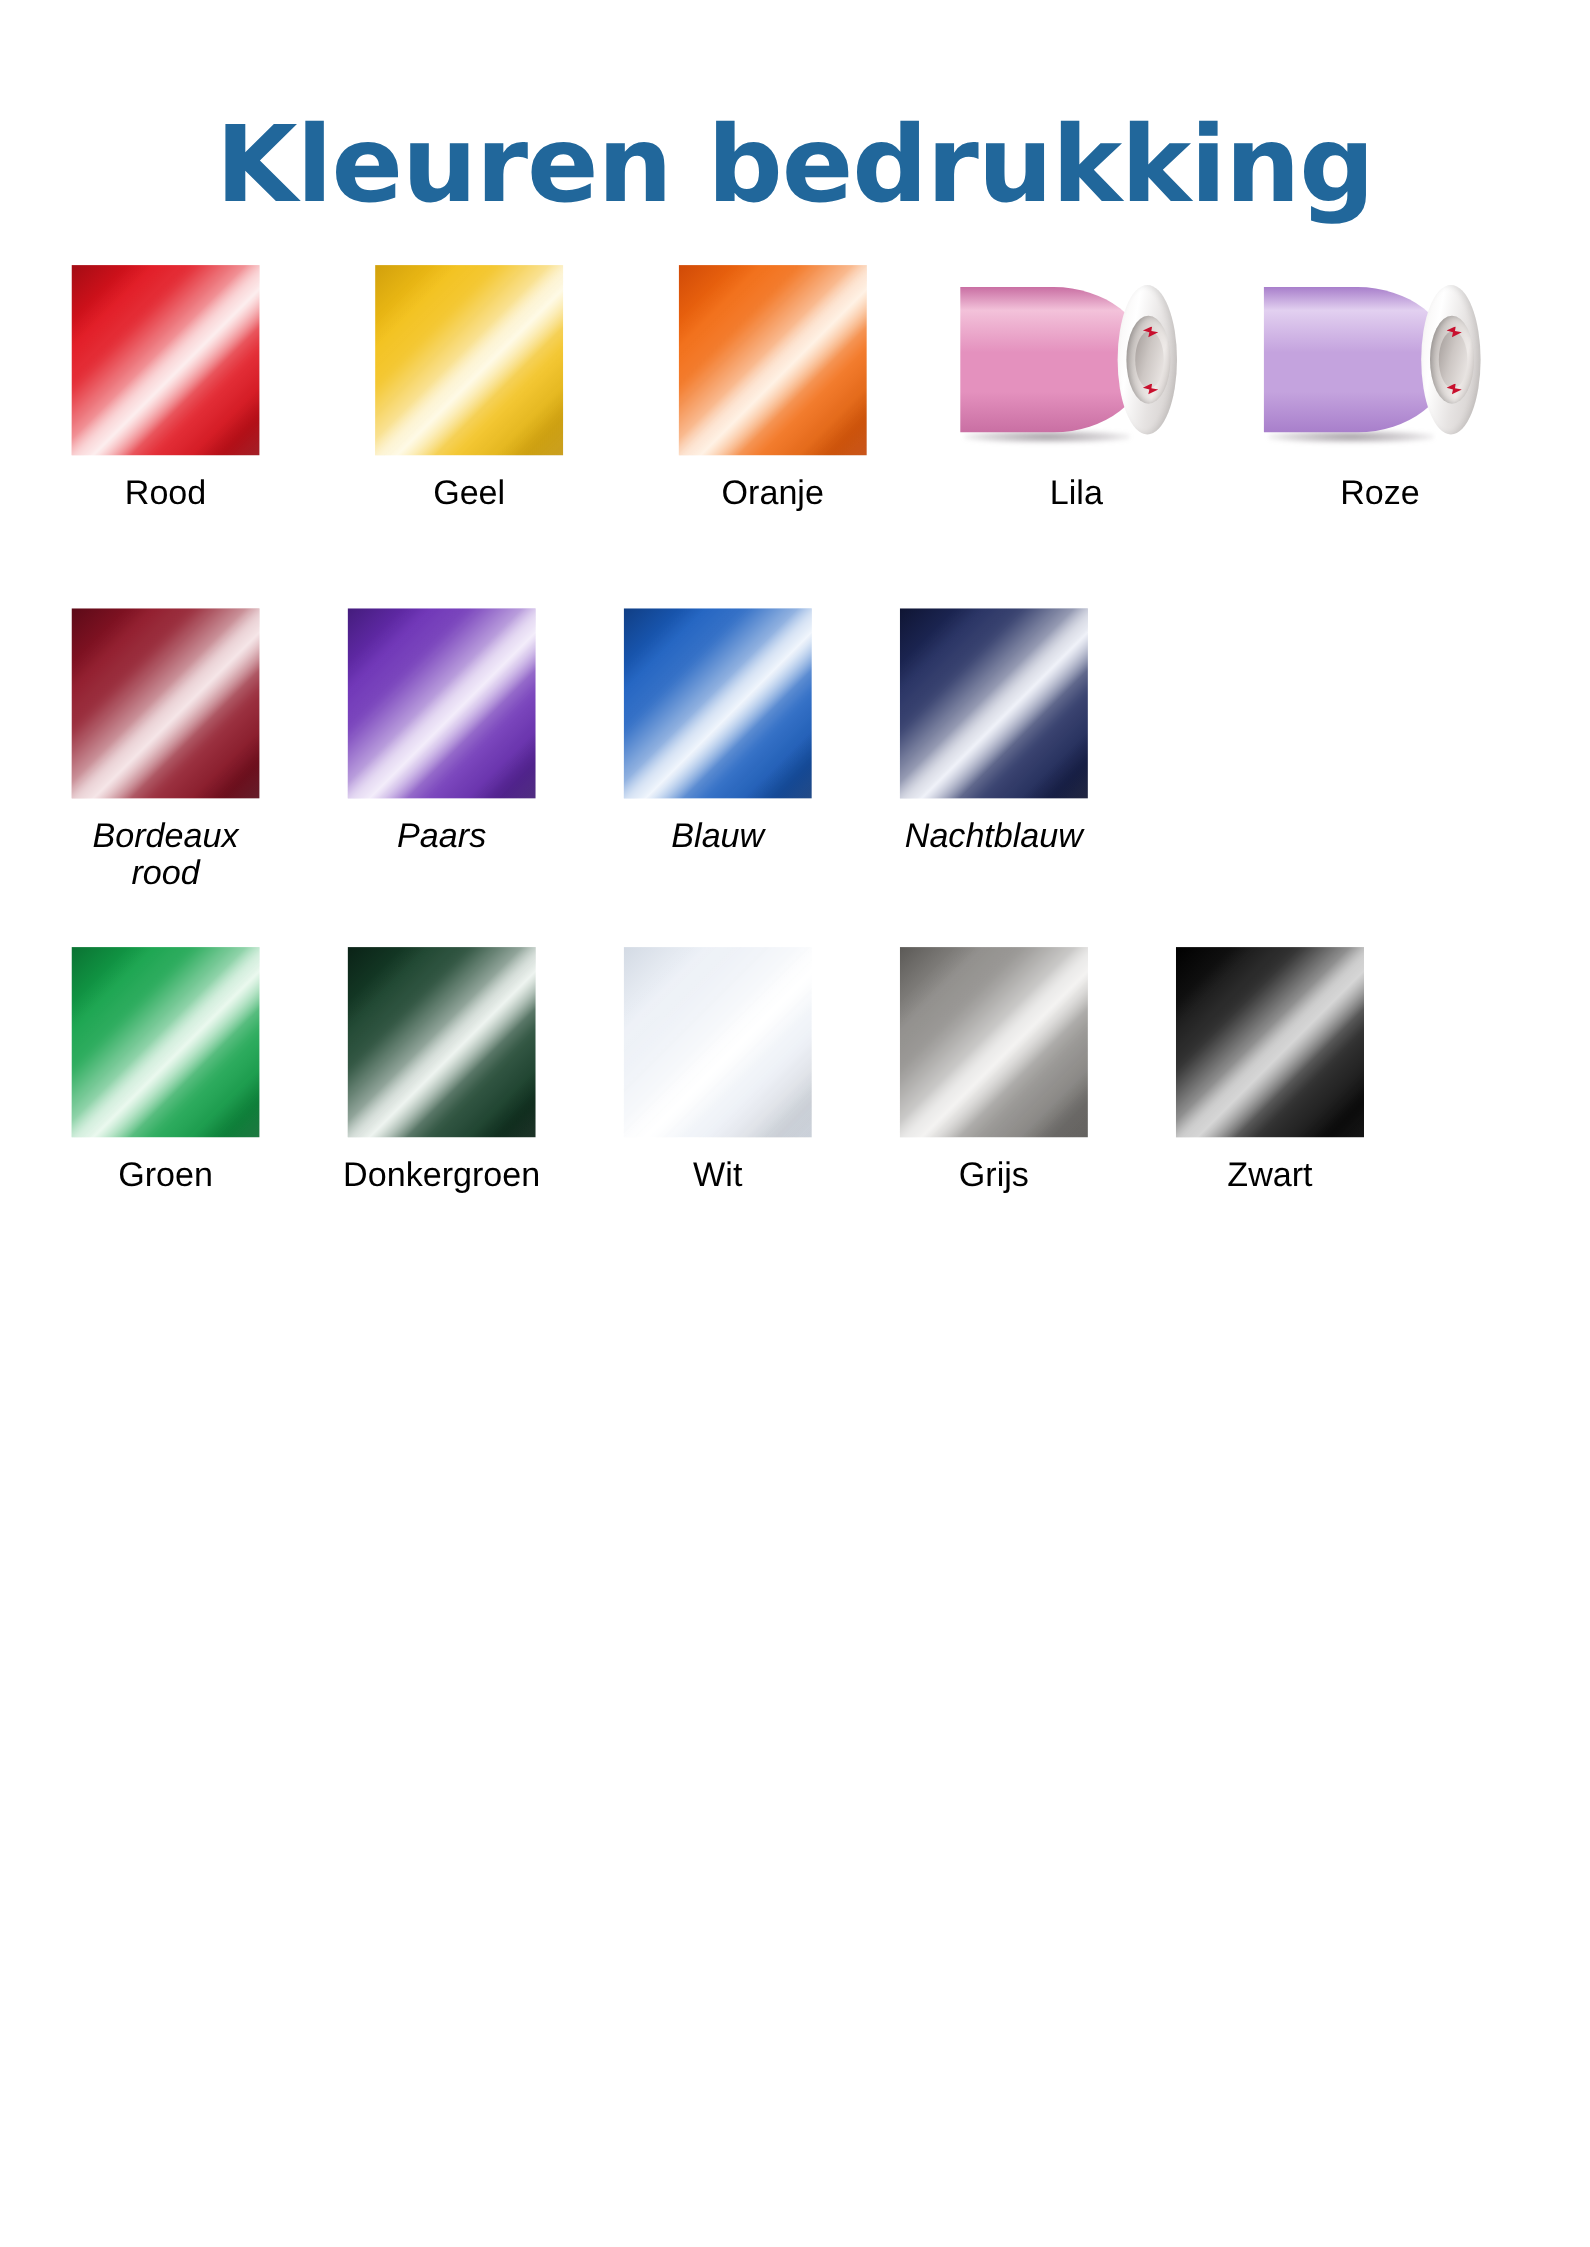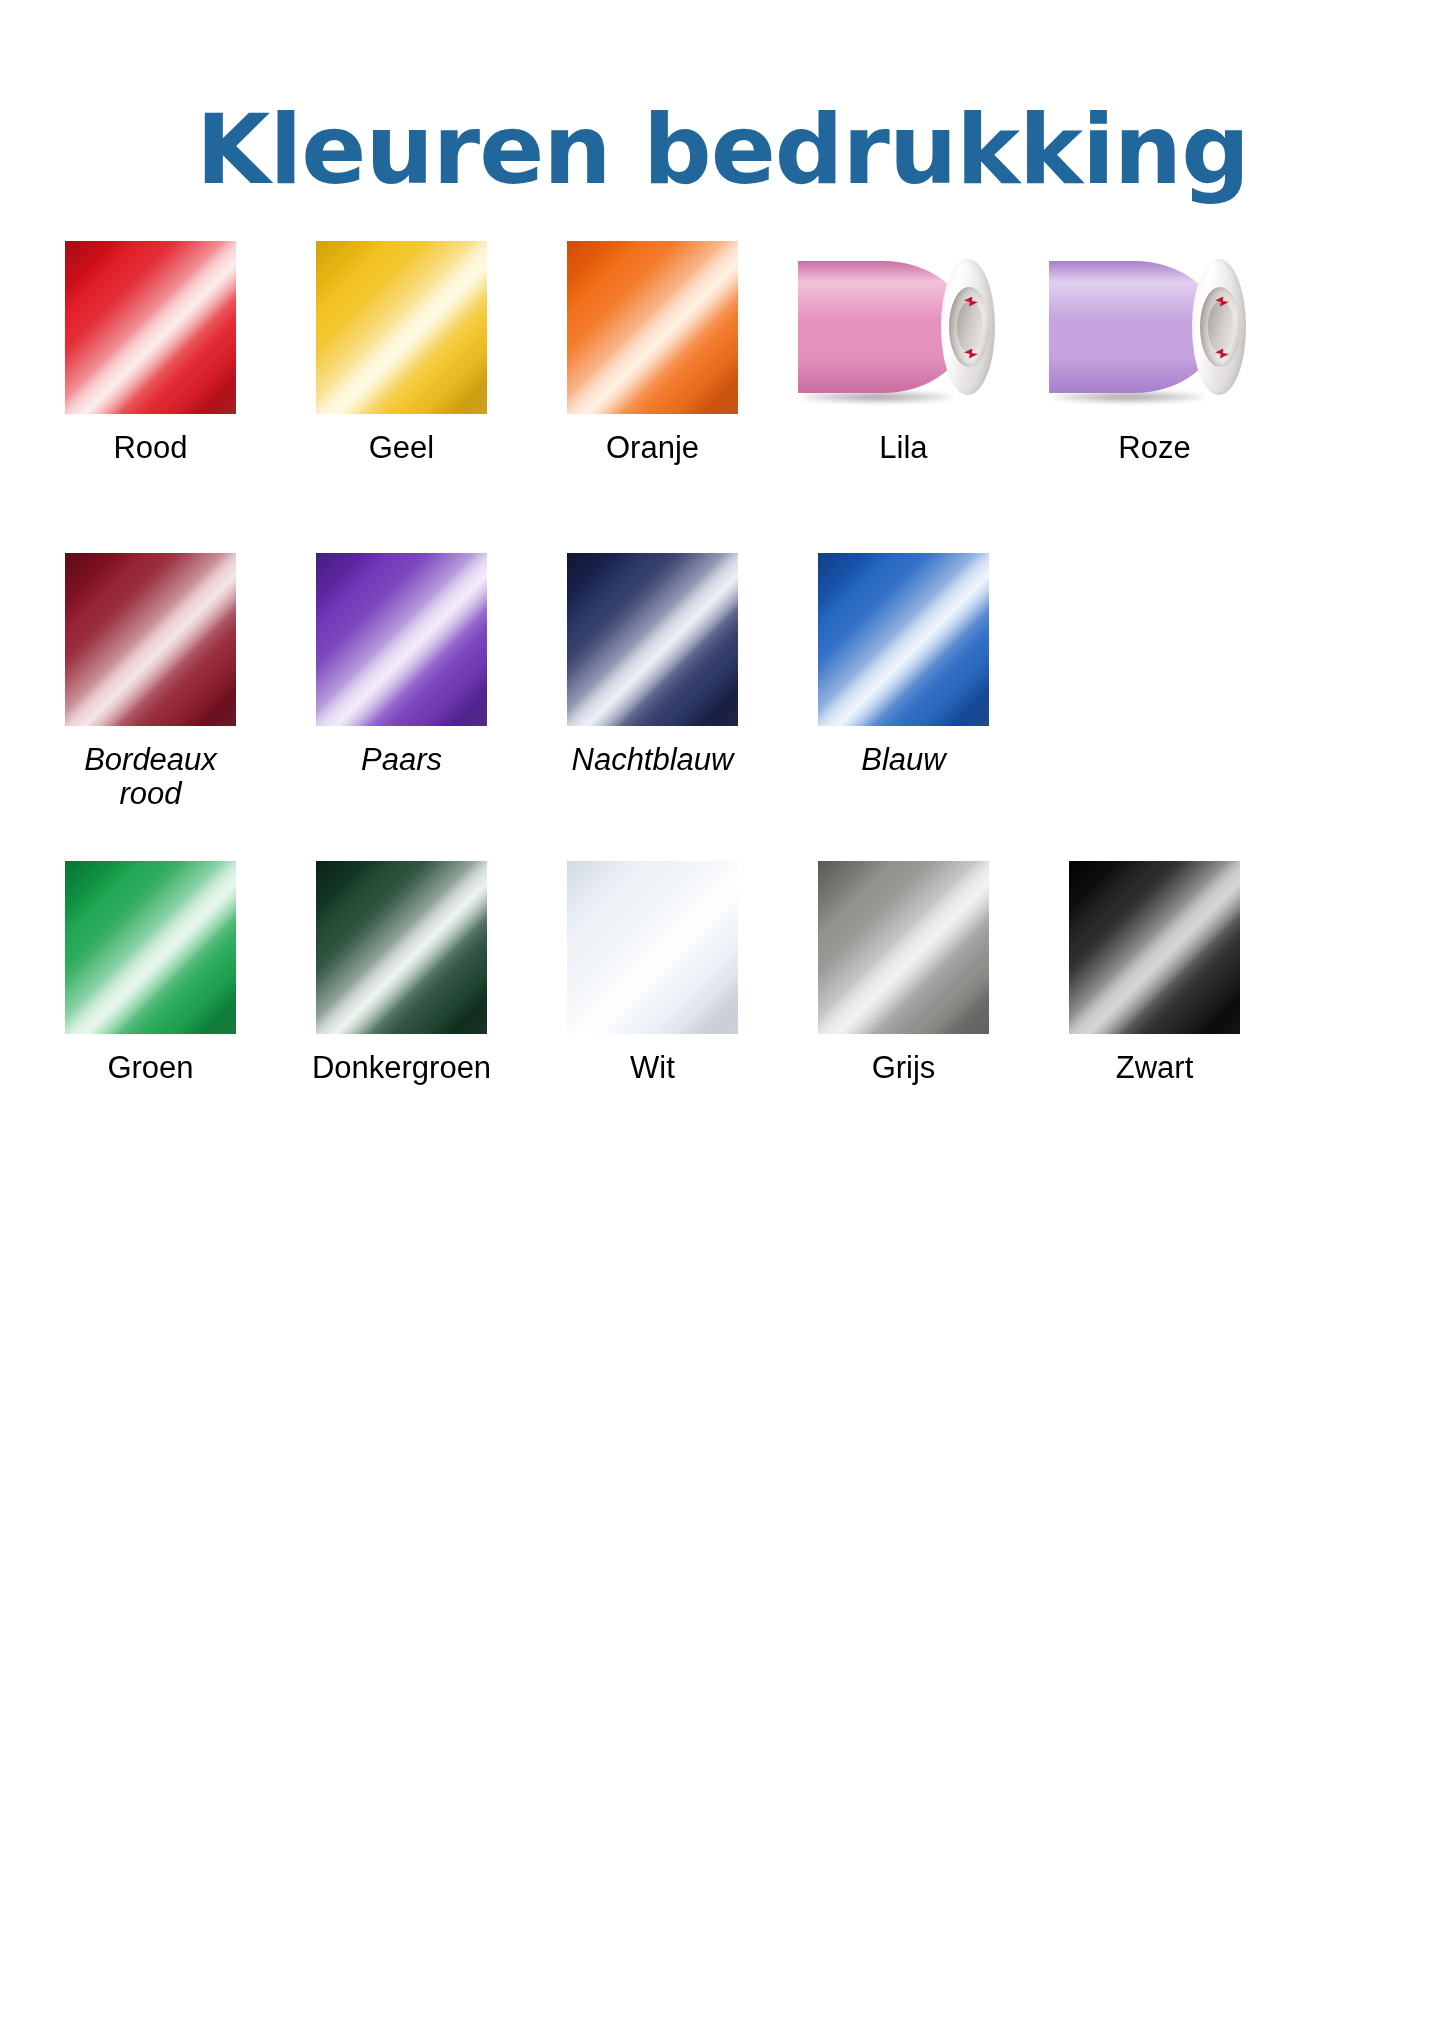--- a/index.html
+++ b/index.html
@@ -172,21 +172,21 @@
 </style>
 </head>
 <body>
 
 <div class="page">
 
   <h1 class="page-title">Kleuren bedrukking</h1>
 
   <div class="grid">
 
-    <div class="row" style="margin-bottom:88px;">
+    <div class="row" style="margin-bottom:88px;gap:25px;">
       <div class="cell">
         <div class="swatch-wrap">
           <div class="swatch">
             <div class="base" style="background: linear-gradient(135deg, rgb(163, 12, 20) 0%, rgb(225, 19, 29) 22%, rgb(225, 19, 29) 46%, rgb(251, 217, 218) 56%, rgb(225, 19, 29) 66%, rgb(225, 19, 29) 82%, rgb(163, 12, 20) 100%);"></div>
             <div class="gloss" style="background: linear-gradient(135deg, rgba(255, 255, 255, 0) 0%, rgba(255, 255, 255, 0) 30%, rgba(255, 255, 255, 0.12) 40%, rgba(255, 255, 255, 0.7) 51%, rgba(255, 255, 255, 0.12) 62%, rgba(0, 0, 0, 0.1) 72%, rgba(255, 255, 255, 0.18) 84%, rgba(0, 0, 0, 0.16) 100%); filter: blur(3px);"></div>
           </div>
         </div>
         <div class="label">Rood</div>
       </div>
 
@@ -258,35 +258,35 @@
             <div class="base" style="background: linear-gradient(135deg, rgb(68, 28, 124) 0%, rgb(106, 46, 181) 22%, rgb(106, 46, 181) 46%, rgb(227, 212, 244) 56%, rgb(106, 46, 181) 66%, rgb(106, 46, 181) 82%, rgb(68, 28, 124) 100%);"></div>
             <div class="gloss" style="background: linear-gradient(135deg, rgba(255, 255, 255, 0) 0%, rgba(255, 255, 255, 0) 30%, rgba(255, 255, 255, 0.12) 40%, rgba(255, 255, 255, 0.7) 51%, rgba(255, 255, 255, 0.12) 62%, rgba(0, 0, 0, 0.1) 72%, rgba(255, 255, 255, 0.18) 84%, rgba(0, 0, 0, 0.16) 100%); filter: blur(3px);"></div>
           </div>
         </div>
         <div class="label">Paars</div>
       </div>
 
       <div class="cell">
         <div class="swatch-wrap">
           <div class="swatch">
+            <div class="base" style="background: linear-gradient(135deg, rgb(16, 62, 132) 0%, rgb(27, 95, 192) 22%, rgb(27, 95, 192) 46%, rgb(220, 233, 249) 56%, rgb(27, 95, 192) 66%, rgb(27, 95, 192) 82%, rgb(16, 62, 132) 100%);"></div>
+            <div class="gloss" style="background: linear-gradient(135deg, rgba(255, 255, 255, 0) 0%, rgba(255, 255, 255, 0) 30%, rgba(255, 255, 255, 0.12) 40%, rgba(255, 255, 255, 0.7) 51%, rgba(255, 255, 255, 0.12) 62%, rgba(0, 0, 0, 0.1) 72%, rgba(255, 255, 255, 0.18) 84%, rgba(0, 0, 0, 0.16) 100%); filter: blur(3px);"></div>
+          </div>
+        </div>
+        <div class="label">Blauw</div>
+      </div>
+
+      <div class="cell">
+        <div class="swatch-wrap">
+          <div class="swatch">
             <div class="base" style="background: linear-gradient(135deg, rgb(15, 21, 51) 0%, rgb(32, 43, 94) 22%, rgb(32, 43, 94) 46%, rgb(217, 222, 239) 56%, rgb(32, 43, 94) 66%, rgb(32, 43, 94) 82%, rgb(15, 21, 51) 100%);"></div>
             <div class="gloss" style="background: linear-gradient(135deg, rgba(255, 255, 255, 0) 0%, rgba(255, 255, 255, 0) 30%, rgba(255, 255, 255, 0.12) 40%, rgba(255, 255, 255, 0.7) 51%, rgba(255, 255, 255, 0.12) 62%, rgba(0, 0, 0, 0.1) 72%, rgba(255, 255, 255, 0.18) 84%, rgba(0, 0, 0, 0.16) 100%); filter: blur(3px);"></div>
           </div>
         </div>
         <div class="label">Nachtblauw</div>
-      </div>
-
-      <div class="cell">
-        <div class="swatch-wrap">
-          <div class="swatch">
-            <div class="base" style="background: linear-gradient(135deg, rgb(16, 62, 132) 0%, rgb(27, 95, 192) 22%, rgb(27, 95, 192) 46%, rgb(220, 233, 249) 56%, rgb(27, 95, 192) 66%, rgb(27, 95, 192) 82%, rgb(16, 62, 132) 100%);"></div>
-            <div class="gloss" style="background: linear-gradient(135deg, rgba(255, 255, 255, 0) 0%, rgba(255, 255, 255, 0) 30%, rgba(255, 255, 255, 0.12) 40%, rgba(255, 255, 255, 0.7) 51%, rgba(255, 255, 255, 0.12) 62%, rgba(0, 0, 0, 0.1) 72%, rgba(255, 255, 255, 0.18) 84%, rgba(0, 0, 0, 0.16) 100%); filter: blur(3px);"></div>
-          </div>
-        </div>
-        <div class="label">Blauw</div>
       </div>
 
     </div>
 
     <div class="row">
       <div class="cell">
         <div class="swatch-wrap">
           <div class="swatch">
             <div class="base" style="background: linear-gradient(135deg, rgb(10, 114, 50) 0%, rgb(19, 162, 74) 22%, rgb(19, 162, 74) 46%, rgb(205, 239, 215) 56%, rgb(19, 162, 74) 66%, rgb(19, 162, 74) 82%, rgb(10, 114, 50) 100%);"></div>
             <div class="gloss" style="background: linear-gradient(135deg, rgba(255, 255, 255, 0) 0%, rgba(255, 255, 255, 0) 30%, rgba(255, 255, 255, 0.12) 40%, rgba(255, 255, 255, 0.7) 51%, rgba(255, 255, 255, 0.12) 62%, rgba(0, 0, 0, 0.1) 72%, rgba(255, 255, 255, 0.18) 84%, rgba(0, 0, 0, 0.16) 100%); filter: blur(3px);"></div>

